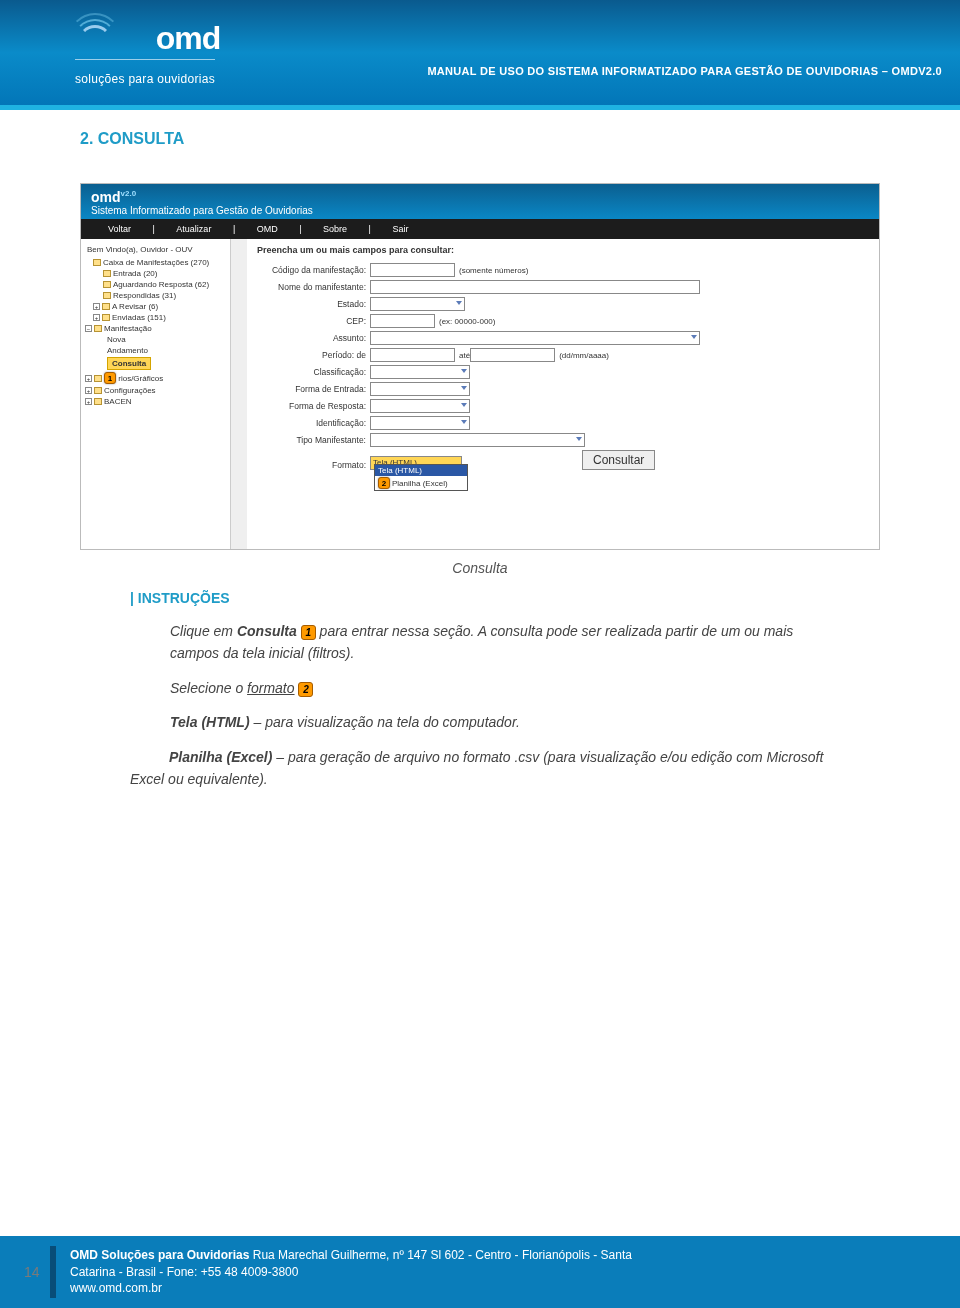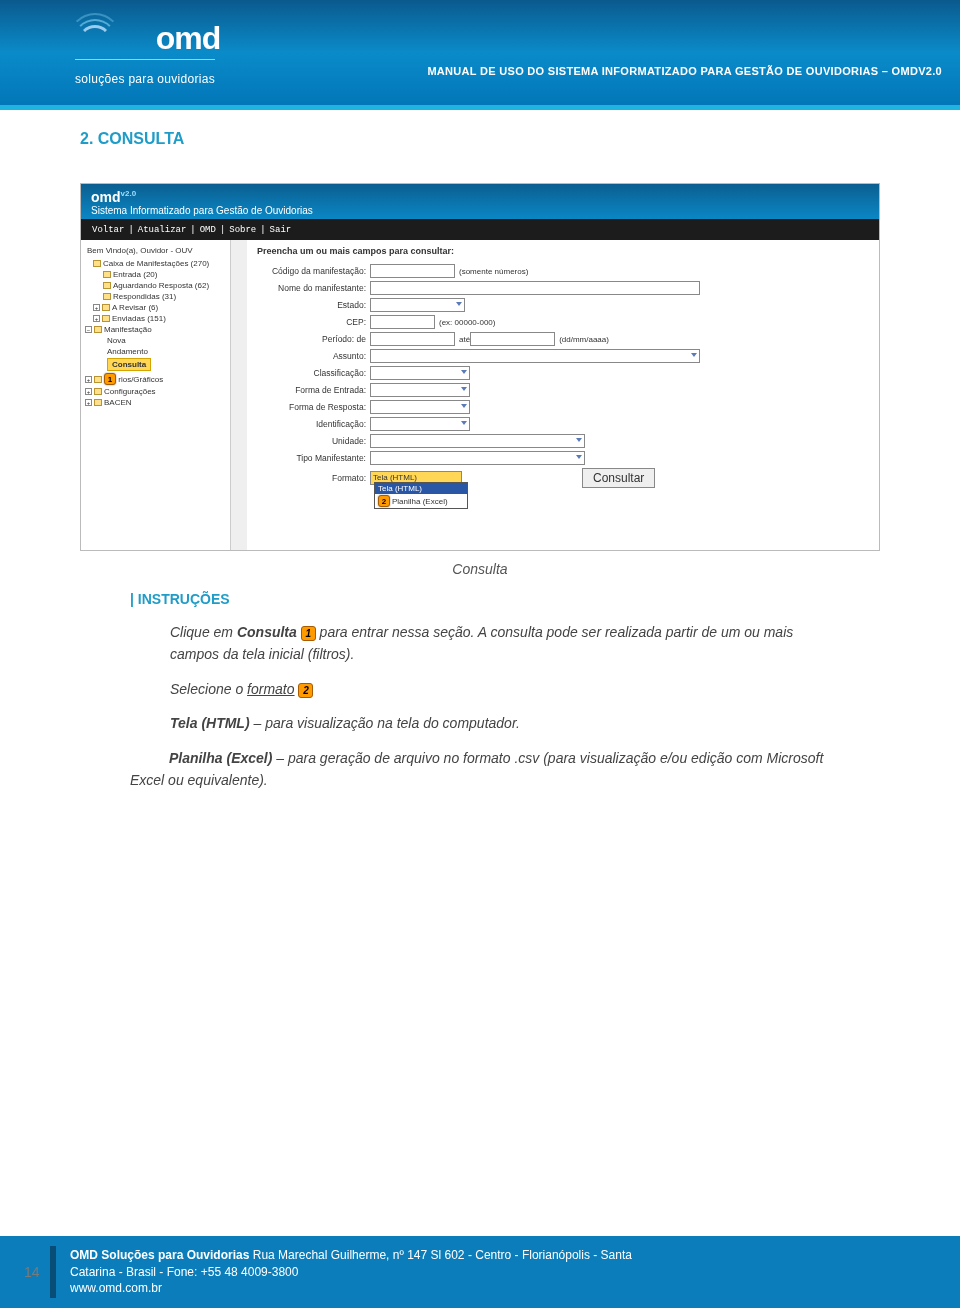--- a/index.html
+++ b/index.html
@@ -22,39 +22,39 @@
   .page { padding: 20px 80px 0 80px; }
   .sec-title { color:#1f9cc7; font-weight:bold; font-size:16px; margin-bottom:35px; }
   
   
   .shot { border:1px solid #bbb; background:#fff; width:800px; margin:0 0 10px 0; font-size:9px; color:#333; }
   .shot-top { background: linear-gradient(#0b5f90,#0a87c5); color:#fff; padding:5px 8px 3px 10px; }
   .shot-top .mini-logo { font-size:14px; font-weight:bold; }
   .shot-top .mini-logo .v2 { color:#9edfff; font-size:8px; vertical-align:top;}
   .shot-top .mini-sub { font-size:10px; }
   .shot-menu { background:#1c1c1c; color:#fff; font-size:9px; padding:5px 8px; }
-  .shot-menu span { margin:0 3px;font-family:Liberation Mono, monospace; }
+  .shot-menu span { margin:0 19px; }
   .shot-body { display:flex; min-height:310px; background:#1d4ed8;}
   .shot-tree { width:150px; border-right:1px solid #ccc; padding:4px 2px 4px 4px; background:#fff;}
   .shot-tree .wel { font-size:8px; padding:2px 0 3px 2px;}
   .shot-tree .node { font-size:8px; padding:1px 0 1px 8px; white-space:nowrap; }
   .shot-tree .ic { display:inline-block; width:8px; height:7px; border:1px solid #b79332; background:#ffe08a; margin-right:2px; vertical-align:middle;}
   .shot-tree .pm { display:inline-block; width:7px; height:7px; border:1px solid #888; font-size:6px; line-height:6px; text-align:center; margin-right:2px; background:#fff;}
   .shot-tree .hl { background:#ffd656; border:1px solid #d4a400; font-weight:bold; padding:1px 4px; display:inline-block;}
   .callout { background:#ff9a00; color:#000; border:1px solid #a55c00; border-radius:3px; font-size:8px; font-weight:bold; width:12px; height:12px; line-height:11px; text-align:center; display:inline-block; box-shadow:0 0 2px rgba(0,0,0,.4);}
   .shot-form { flex:1; padding:4px 8px; border-left:16px solid #efefef; background:#fff;}
   .shot-form .hdr { font-weight:bold; font-size:9px; padding:2px 0 8px 2px;}
   .frow { display:flex; align-items:center; margin-bottom:3px; font-size:8.5px;}
   .flab { width:115px; text-align:right; padding-right:4px;}
   .fin { border:1px solid #888; height:14px; background:#fff; }
   .fdd { border:1px solid #888; height:14px; background:#fff; position:relative;}
   .fdd::after { content:""; position:absolute; right:2px; top:3px; border-left:3px solid transparent; border-right:3px solid transparent; border-top:4px solid #5b7bb8;}
   .fval { border:1px solid #888; height:14px; background:#fff; padding:0 2px; line-height:12px; font-size:8px;}
   .fhint { margin-left:4px; font-size:8px;}
-  .shot-fmt { position:relative; }
+  .shot-fmt { position:relative;align-items:flex-end; }
   .fmt-open { position:absolute; left:119px; top:14px; border:1px solid #555; background:#fff; font-size:8px; width:94px;}
   .fmt-open .opt { padding:1px 3px;}
   .fmt-open .sel { background:#2a57a5; color:#fff; }
   .btn-consult { display:inline-block; border:1px solid #888; background:#efefef; padding:2px 10px; font-size:12px; margin-left:12px;}
   
   
   .caption { text-align:center; font-style:italic; font-size:14px; color:#555; margin:8px 0 14px; }
   .instr-h { color:#1f9cc7; font-weight:bold; font-size:14px; margin:0 0 14px 50px;}
   .instr { font-size:14px; color:#444; line-height:1.6; margin-left:90px; margin-right:40px;font-style:italic;}
   .instr p { margin-bottom:12px; }
@@ -131,49 +131,45 @@
         <div class="frow">
             <span class="flab">Estado:</span>
             <span class="fdd" style="width:95px"></span>
           </div>
         <div class="frow">
             <span class="flab">CEP:</span>
             <span class="fin" style="width:65px"></span>
             <span class="fhint">(ex: 00000-000)</span>
           </div>
         <div class="frow">
+            <span class="flab">Assunto:</span>
+            <span class="fdd" style="width:330px"></span>
+          </div>
+        <div class="frow">
             <span class="flab">Período: de</span>
             <span class="fin" style="width:85px"></span>
             <span class="fhint">até</span> 
             <span class="fin" style="width:85px"></span>
             <span class="fhint">(dd/mm/aaaa)</span>
           </div>
         <div class="frow">
-            <span class="flab">Assunto:</span>
-            <span class="fdd" style="width:330px"></span>
-          </div>
-        <div class="frow">
             <span class="flab">Classificação:</span>
             <span class="fdd" style="width:100px"></span>
           </div>
         <div class="frow">
             <span class="flab">Forma de Entrada:</span>
             <span class="fdd" style="width:100px"></span>
           </div>
         <div class="frow">
             <span class="flab">Forma de Resposta:</span>
             <span class="fdd" style="width:100px"></span>
           </div>
         <div class="frow">
             <span class="flab">Identificação:</span>
             <span class="fdd" style="width:100px"></span>
-          </div>
-        <div class="frow">
-            <span class="flab">Unidade:</span>
-            <span class="fdd" style="width:215px"></span>
           </div>
         <div class="frow">
             <span class="flab">Tipo Manifestante:</span>
             <span class="fdd" style="width:215px"></span>
           </div>
         <div class="frow shot-fmt">
           <span class="flab">Formato:</span>
           <span class="fval" style="width:92px; background:#ffd656">Tela (HTML)</span>
           <div class="fmt-open">
             <div class="opt sel">Tela (HTML)</div>

